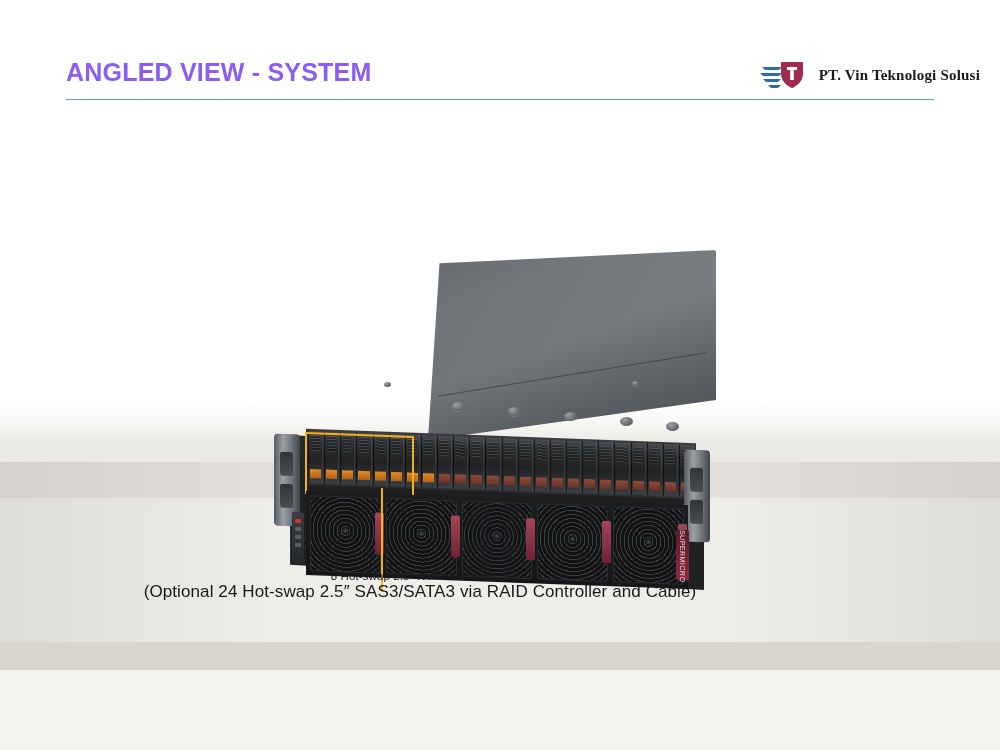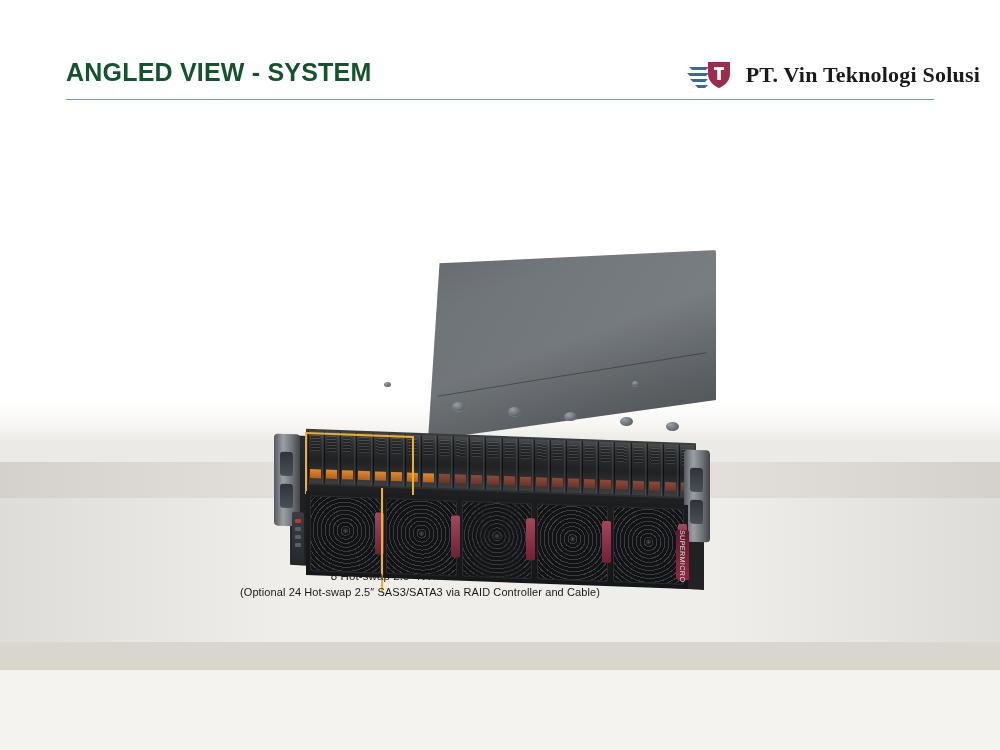--- a/index.html
+++ b/index.html
@@ -23,21 +23,21 @@
   }
 
   
   .slide-title {
     position: absolute;
     left: 66px;
     top: 58px;
     font-size: 25px;
     font-weight: bold;
     letter-spacing: 0.2px;
-    color: #14532d;
+    color: #8b5cf6;
     font-family: "Liberation Sans", sans-serif;
     white-space: nowrap;
   }
   .title-rule {
     position: absolute;
     left: 66px;
     top: 99px;
     width: 868px;
     height: 1px;
     background: #5a9fc4;
@@ -53,21 +53,21 @@
     align-items: center;
     gap: 7px;
   }
   .logo-mark {
     position: relative;
     width: 52px;
     height: 34px;
   }
   .logo-text {
     font-family: "Liberation Serif", serif;
-    font-size: 22px;
+    font-size: 15px;
     font-weight: bold;
     color: #1a1a1a;
     white-space: nowrap;
     letter-spacing: 0.2px;
   }
 
   
   .band {
     position: absolute;
     left: 0;
@@ -310,21 +310,21 @@
     left: 140px;
     top: 568px;
     width: 560px;
     text-align: center;
     color: #1a1a1a;
     font-family: "Liberation Sans", sans-serif;
     font-size: 11.5px;
     line-height: 16px;
     letter-spacing: 0.1px;
   }
-  .callout-text .l2 { font-size: 11px; }
+  .callout-text .l2 { font-size: 17px; }
 </style>
 </head>
 <body>
 
 <div class="slide">
 
   <div class="slide-title">ANGLED VIEW - SYSTEM</div>
   <div class="title-rule"></div>
 
   <div class="logo-wrap">

